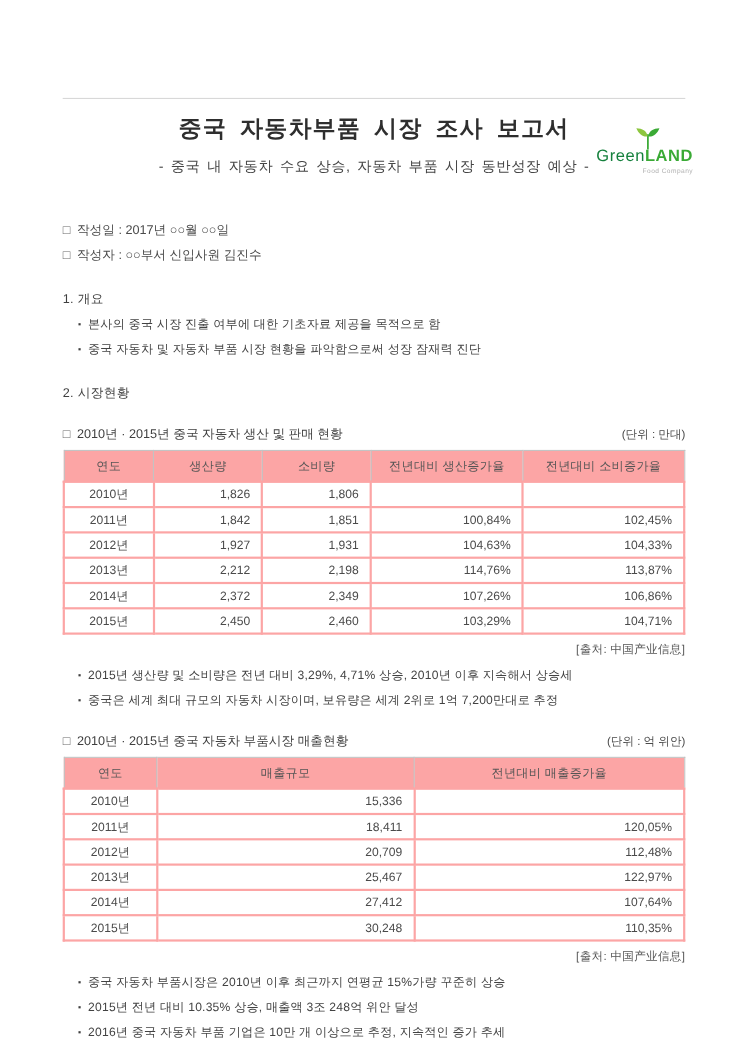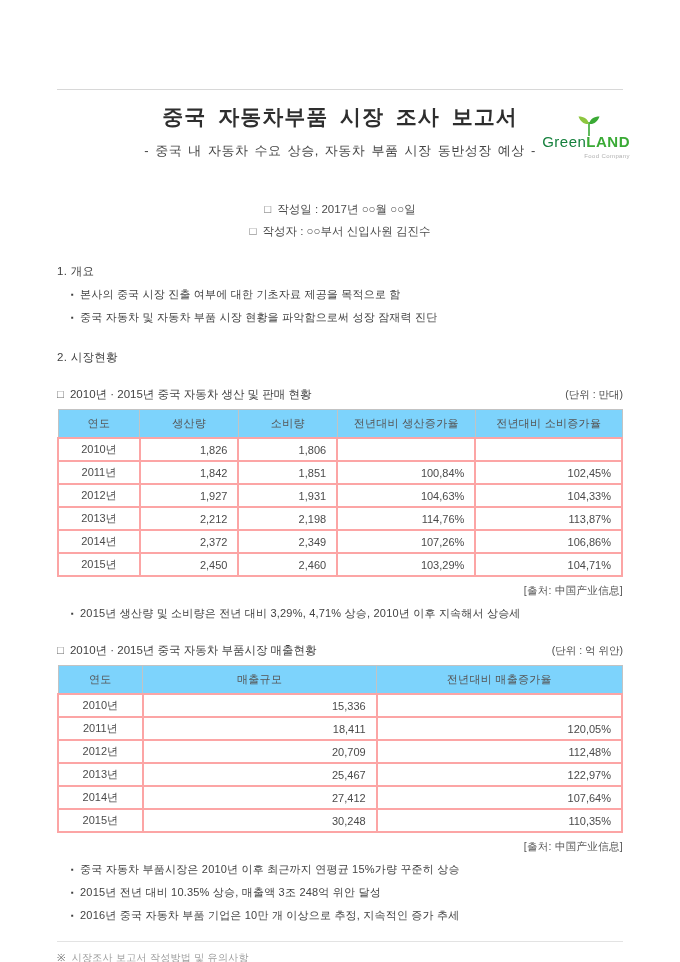--- a/index.html
+++ b/index.html
@@ -26,21 +26,21 @@
     margin-top: 13px; text-align: center;
     font-size: 21px; font-weight: bold; color: #2e2e2e;
     letter-spacing: 1px; word-spacing: 5px;
   }
   .doc-subtitle {
     margin-top: 11px; text-align: center;
     font-size: 13px; color: #454545; letter-spacing: .5px; word-spacing: 2px;
   }
 
   
-  .meta { list-style: none; margin-top: 42px; font-size: 11.5px; color: #4a4a4a; text-align: center; }
+  .meta { list-style: none; margin-top: 42px; font-size: 11.5px; color: #4a4a4a; }
   .meta li { margin-bottom: 7px; }
   .pfx { margin-right: 6px; color: #6a6a6a; }
 
   
   h2.sec { margin-top: 25px; font-size: 11.5px; font-weight: normal; color: #3f3f3f; letter-spacing: .3px; }
   ul.bullets { list-style: none; margin: 8px 0 0 14px; font-size: 11px; color: #424242; }
   ul.bullets li { margin-bottom: 8px; letter-spacing: .2px; }
   ul.bullets .pfx { font-size: 8px; vertical-align: 1px; margin-right: 6px; color: #3f3f3f; }
 
   
@@ -49,21 +49,21 @@
     margin-top: 22px; font-size: 11.5px; color: #3f3f3f;
   }
   .caption-row .unit { font-size: 10.5px; color: #4a4a4a; }
 
   
   table.doc-table {
     width: 100%; margin-top: 7px; border-collapse: collapse;
     font-size: 11px; color: #4a4a4a; table-layout: fixed;
   }
   table.doc-table th {
-    background: #7dd3fc; border: 1px solid #c3c3c3;
+    background: #fca5a5; border: 1px solid #c3c3c3;
     font-weight: normal; color: #555;
     padding: 6px 4px; letter-spacing: .3px;
   }
   table.doc-table td {
     border: 2px solid #fca5a5; padding: 3px 10px; height: 21px;
   }
   table.doc-table td.year { text-align: center; padding: 3px 4px; }
   table.doc-table td.num  { text-align: right; }
   table.t1 col:nth-child(1) { width: 14.5%; }
   table.t1 col:nth-child(2) { width: 17.5%; }
@@ -180,20 +180,21 @@
           <td class="num">2,450</td>
           <td class="num">2,460</td>
           <td class="num">103,29%</td>
           <td class="num">104,71%</td>
         </tr>
       </tbody>
   </table>
   <div class="source">[출처: 中国产业信息]</div>
   <ul class="bullets">
       <li><span class="pfx">▪</span>2015년 생산량 및 소비량은 전년 대비 3,29%, 4,71% 상승, 2010년 이후 지속해서 상승세</li>
+      <li><span class="pfx">▪</span>중국은 세계 최대 규모의 자동차 시장이며, 보유량은 세계 2위로 1억 7,200만대로 추정</li>
     </ul>
 
   <div class="caption-row">
     <span><span class="pfx">□</span><span>2010년 · 2015년 중국 자동차 부품시장 매출현황</span></span>
     <span class="unit">(단위 : 억 위안)</span>
   </div>
   <table class="doc-table t2">
     <colgroup>
         <col>
         <col>

